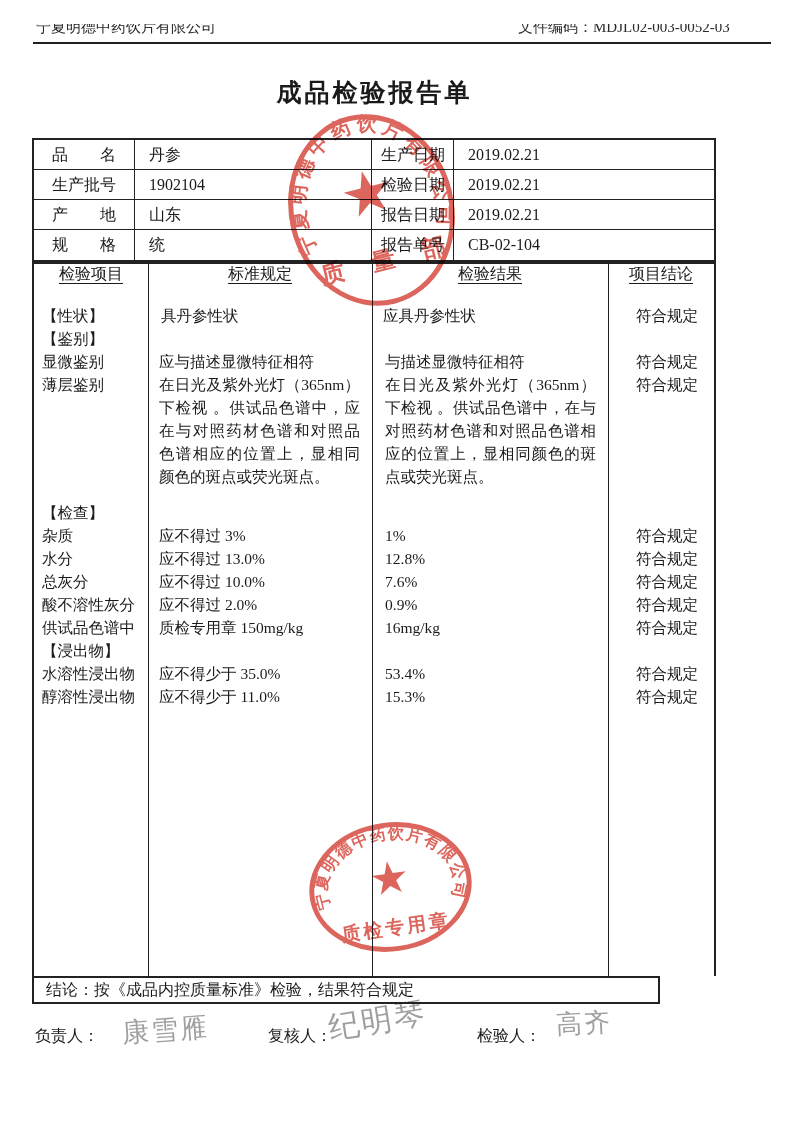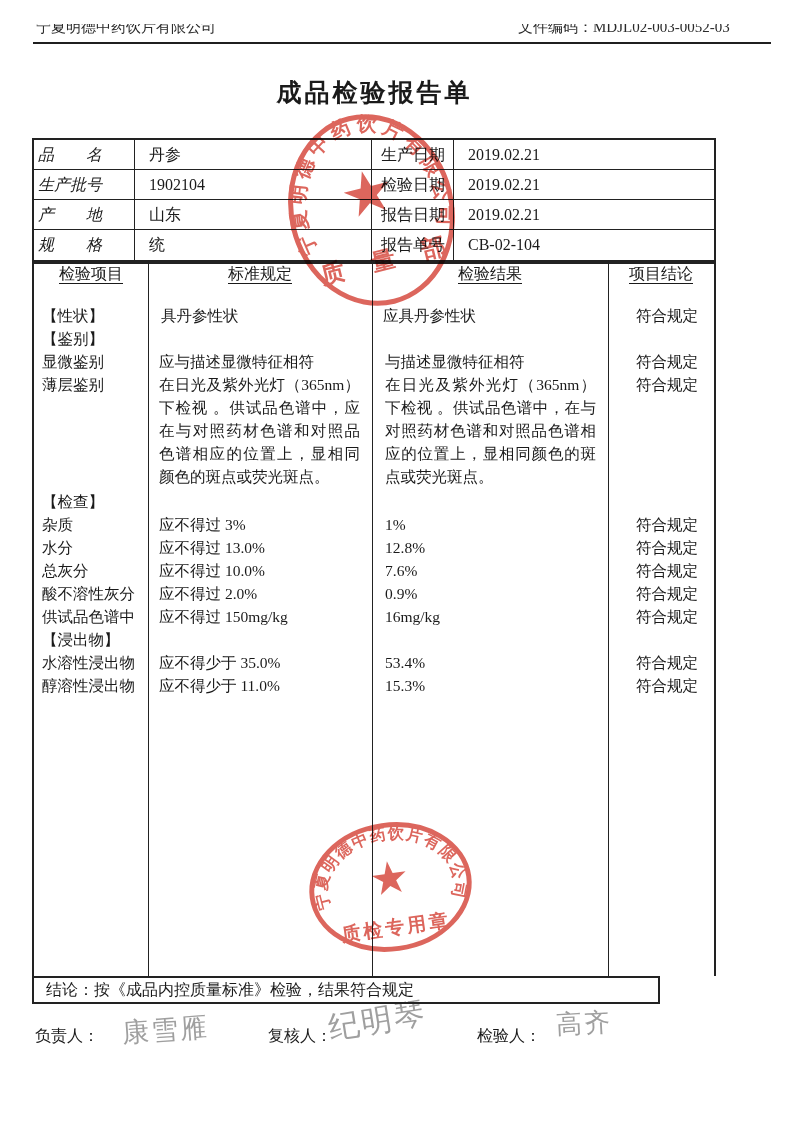--- a/index.html
+++ b/index.html
@@ -18,37 +18,37 @@
          font-size:25px;font-weight:700;letter-spacing:3px;}
 
   
   .info-table{position:absolute;left:32px;top:138px;width:684px;height:124px;
               border:2px solid #222;box-sizing:border-box;z-index:1;}
   .info-grid{display:grid;grid-template-columns:101px 237px 82px 260px;grid-auto-rows:30px;
              width:100%;height:100%;}
   .cell{font-size:16px;line-height:30px;white-space:nowrap;overflow:visible;}
   .cell.br{border-right:1px solid #222;}
   .cell.bb{border-bottom:1px solid #222;}
-  .info-label{padding-left:4px;font-style:italic;}
+  .info-label{padding-left:18px;}
   .info-value{padding-left:14px;}
   .info-label2{padding-left:9px;}
 
   
   .insp-table{position:absolute;left:32px;top:262px;width:684px;height:714px;
               border:2px solid #222;border-top:2px solid #222;border-bottom:none;
               box-sizing:border-box;z-index:1;}
   .vline{position:absolute;top:0;bottom:0;width:1px;background:#222;}
   .vl1{left:114px;} .vl2{left:338px;} .vl3{left:574px;}
   .insp-head{position:absolute;left:0;top:0;width:100%;display:grid;
              grid-template-columns:114px 224px 236px 106px;}
   .insp-head span{display:block;text-align:center;font-size:16px;
                   text-decoration:underline;text-underline-offset:4px;}
   .insp-body{position:absolute;left:0;top:40px;width:100%;}
   .insp-row{display:grid;grid-template-columns:114px 224px 236px 106px;}
-  .insp-row.gap{margin-top:2px;}
+  .insp-row.gap{margin-top:13px;}
   .insp-cell{font-size:15.5px;line-height:23px;}
   .insp-cell.item{padding-left:8px;white-space:nowrap;}
   .insp-cell.standard{padding:0 12px 0 11px;text-align:justify;}
   .insp-cell.result{padding:0 12px 0 13px;text-align:justify;}
   .insp-cell.conclusion{padding-left:28px;white-space:nowrap;}
 
   
   .conclusion-box{position:absolute;left:32px;top:976px;width:628px;height:28px;
                   border:2px solid #222;box-sizing:border-box;z-index:1;
                   font-size:16px;line-height:24px;padding-left:12px;}
@@ -164,21 +164,21 @@
           <div class="insp-cell conclusion">符合规定</div>
         </div>
         <div class="insp-row">
           <div class="insp-cell item">酸不溶性灰分</div>
           <div class="insp-cell standard">应不得过 2.0%</div>
           <div class="insp-cell result">0.9%</div>
           <div class="insp-cell conclusion">符合规定</div>
         </div>
         <div class="insp-row">
           <div class="insp-cell item">供试品色谱中</div>
-          <div class="insp-cell standard">应不得过 150mg/kg</div>
+          <div class="insp-cell standard">质检专用章 150mg/kg</div>
           <div class="insp-cell result">16mg/kg</div>
           <div class="insp-cell conclusion">符合规定</div>
         </div>
         <div class="insp-row">
           <div class="insp-cell item">【浸出物】</div>
           <div class="insp-cell standard"></div>
           <div class="insp-cell result"></div>
           <div class="insp-cell conclusion"></div>
         </div>
         <div class="insp-row">

